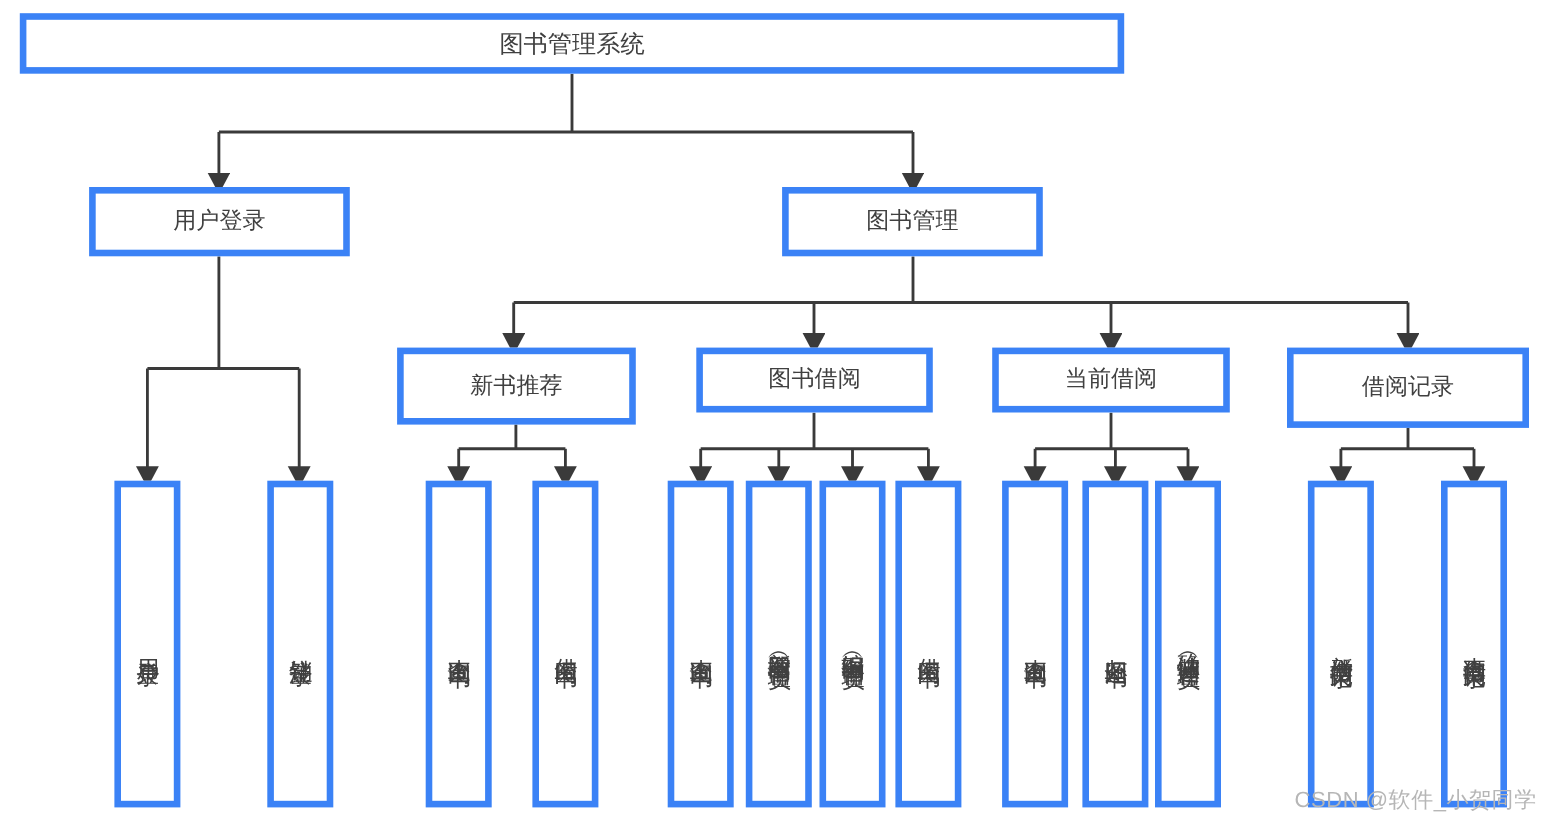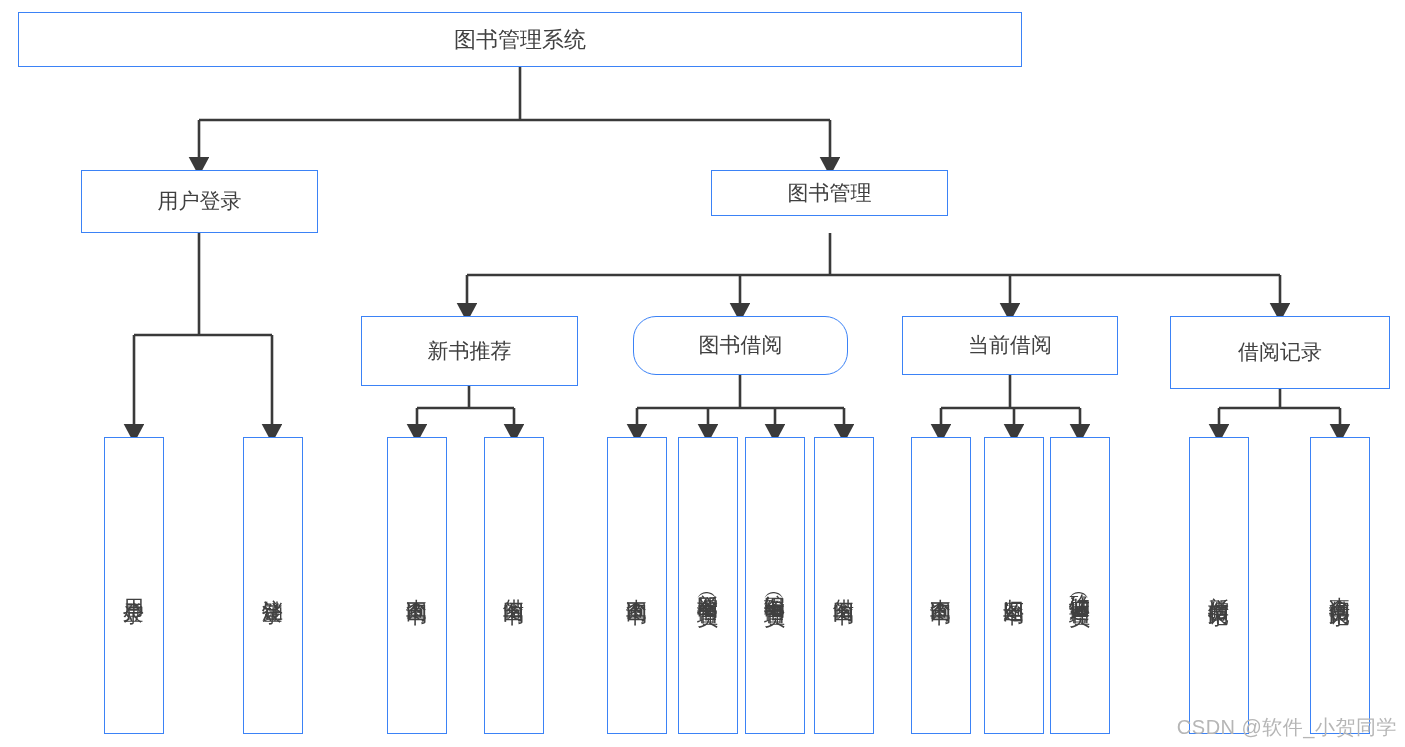--- a/index.html
+++ b/index.html
@@ -21,21 +21,21 @@
     position: absolute;
     left: 0;
     top: 0;
     width: 1405px;
     height: 747px;
   }
   .node {
     position: absolute;
     box-sizing: border-box;
     background: #ffffff;
-    border: 1px solid #3b82f6;
+    border: 6px solid #3b82f6;
     display: flex;
     align-items: center;
     justify-content: center;
     overflow: hidden;
   }
   .node .label {
     color: #404040;
     text-align: center;
     line-height: 1.16;
     white-space: nowrap;
@@ -120,29 +120,29 @@
   </svg>
 
   <div class="node root horizontal" style="left:18px; top:12px; width:1004px; height:55px;">
     <span class="label">图书管理系统</span>
   </div>
 
   <div class="node horizontal" style="left:81px; top:170px; width:237px; height:63px;">
     <span class="label">用户登录</span>
   </div>
 
-  <div class="node horizontal" style="left:711px; top:170px; width:237px; height:46px;">
+  <div class="node horizontal" style="left:711px; top:170px; width:237px; height:63px;">
     <span class="label">图书管理</span>
   </div>
 
   <div class="node horizontal" style="left:361px; top:316px; width:217px; height:70px;">
     <span class="label">新书推荐</span>
   </div>
 
-  <div class="node horizontal" style="left:633px; top:316px; width:215px; height:59px;border-radius:23px;">
+  <div class="node horizontal" style="left:633px; top:316px; width:215px; height:59px;">
     <span class="label">图书借阅</span>
   </div>
 
   <div class="node horizontal" style="left:902px; top:316px; width:216px; height:59px;">
     <span class="label">当前借阅</span>
   </div>
 
   <div class="node horizontal" style="left:1170px; top:316px; width:220px; height:73px;">
     <span class="label">借阅记录</span>
   </div>

